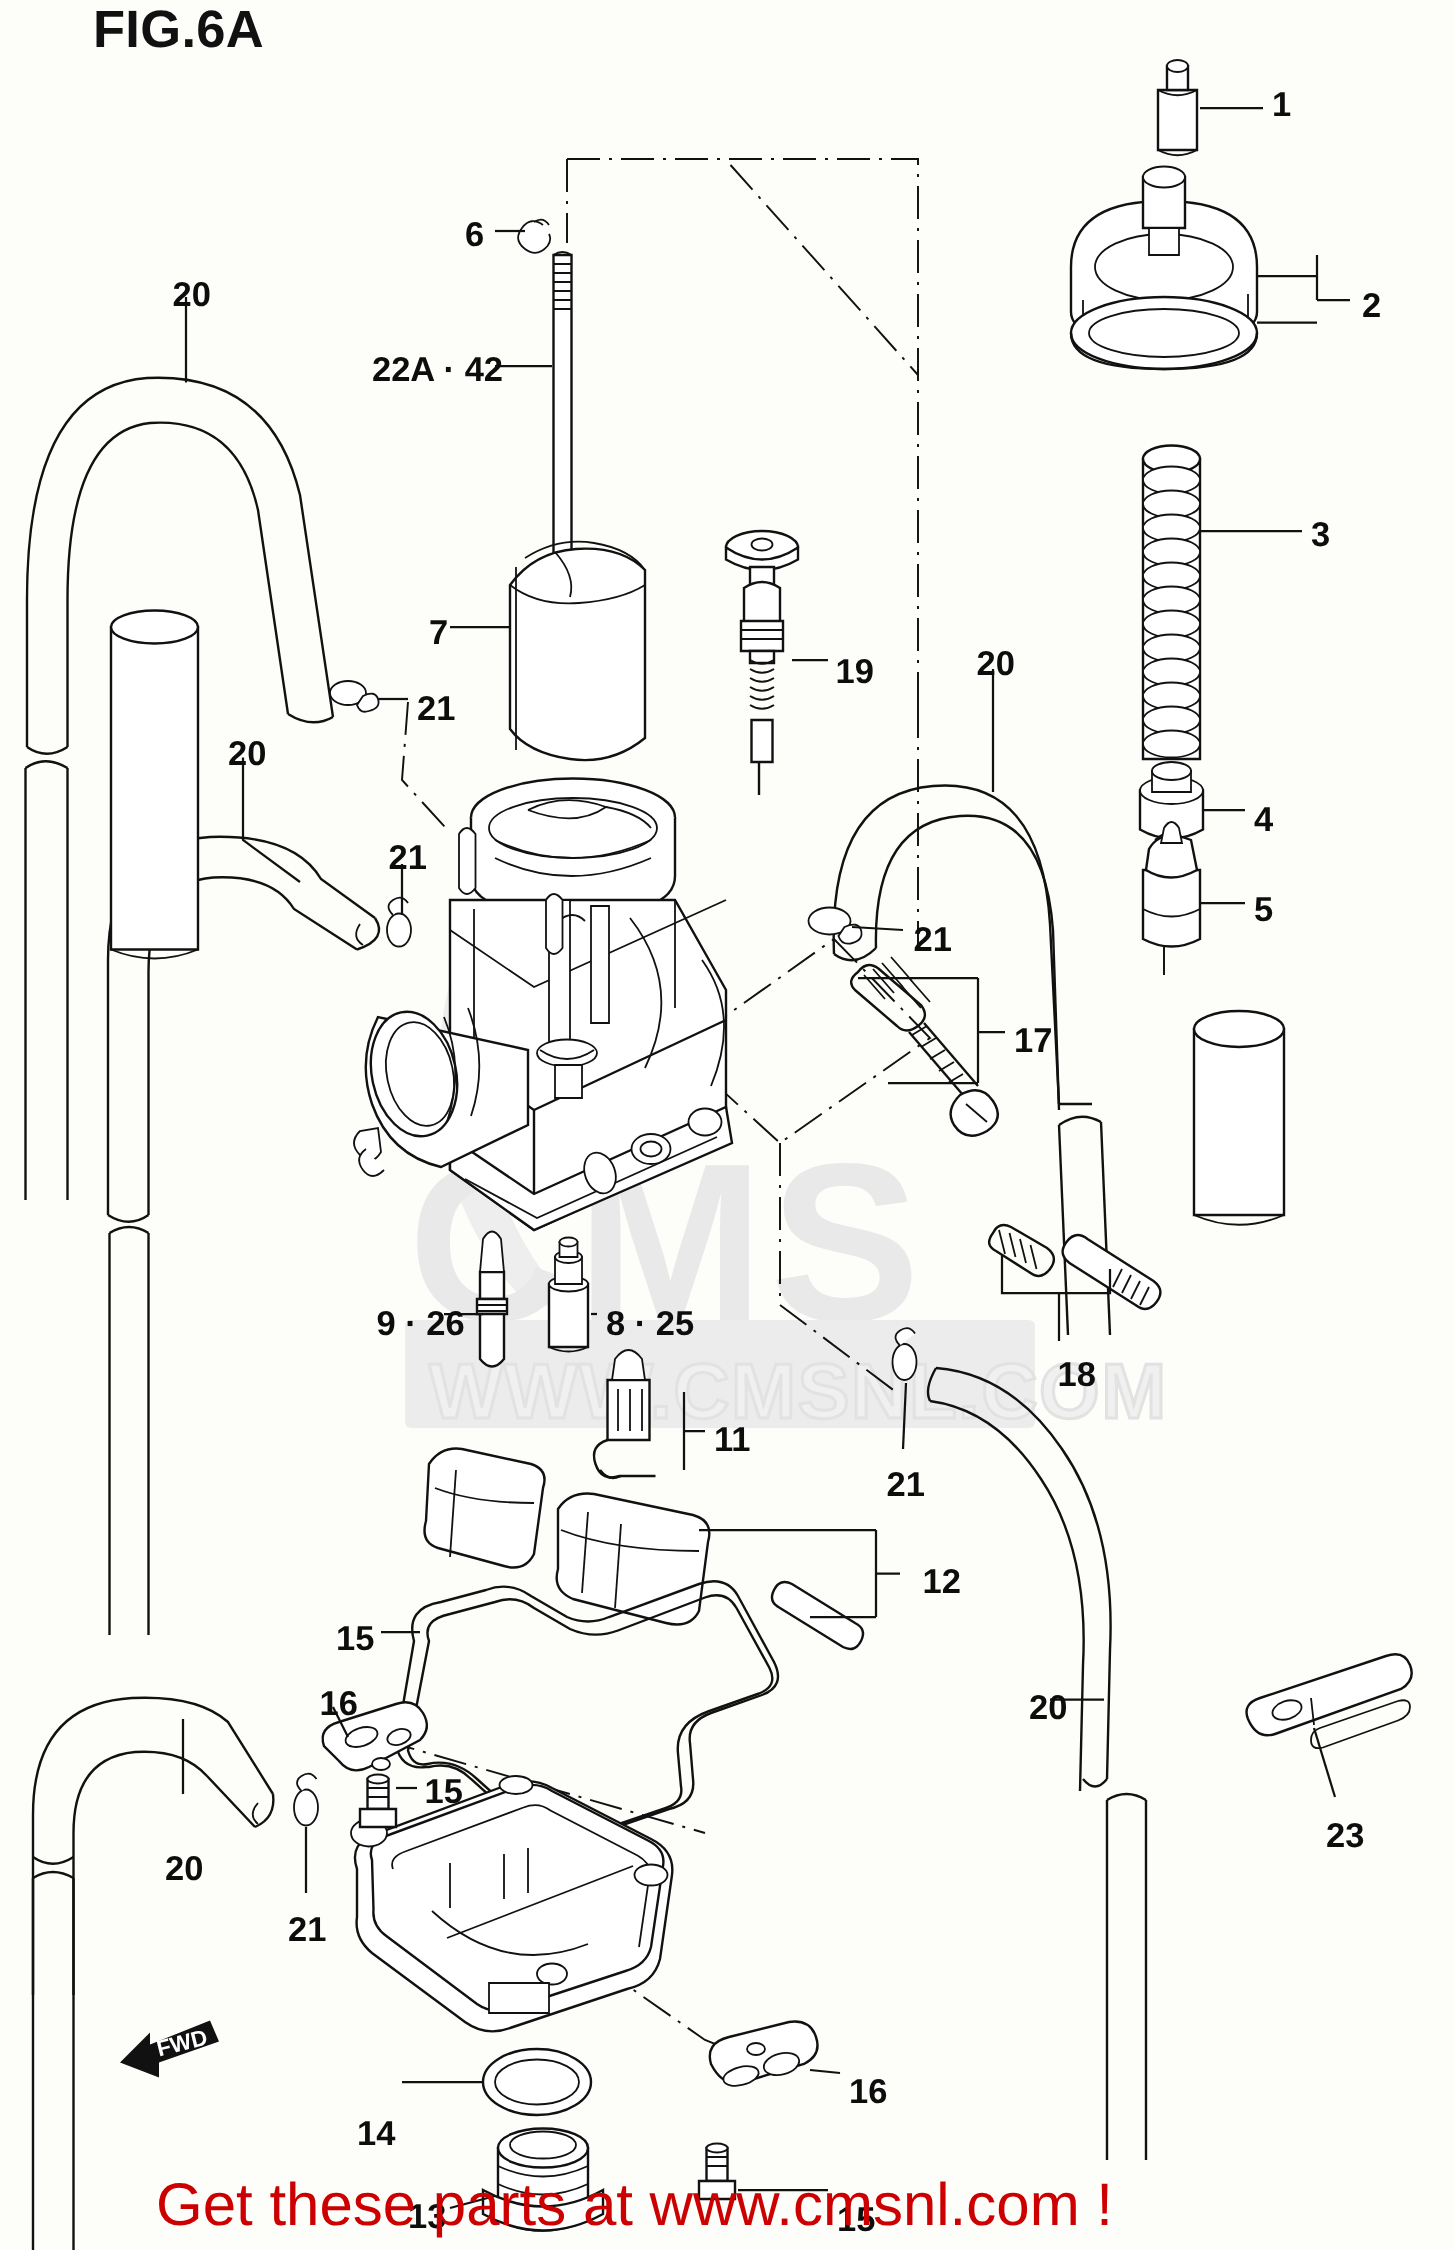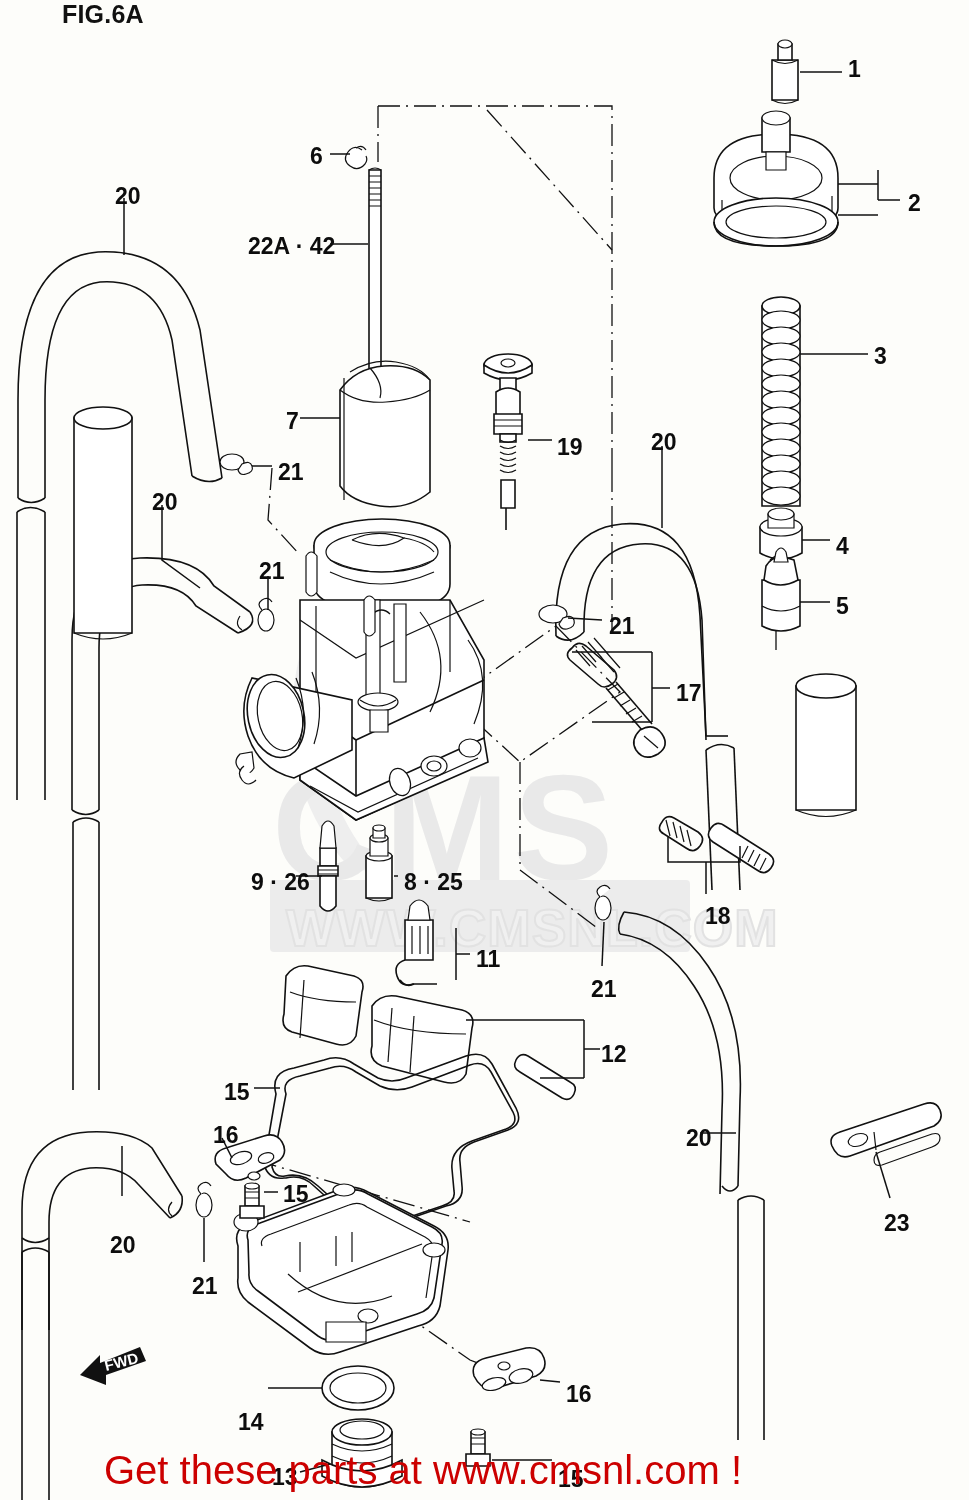--- a/index.html
+++ b/index.html
@@ -14,21 +14,21 @@
     height: 1500px;
     background: #fdfdfa;
     overflow: hidden;
     font-family: "Liberation Sans", sans-serif;
   }
   
   .fig-title {
     position: absolute;
     left: 62px;
     top: 0px;
-    font-size: 25px;
+    font-size: 35px;
     font-weight: bold;
     color: #111;
     letter-spacing: .2px;
     white-space: nowrap;
   }
   .fig-subtitle {
     position: absolute;
     left: 20px;
     top: 22px;
     font-size: 25px;
@@ -565,21 +565,21 @@
       <div class="callout" style="left: 908px; top: 192px;">2</div>
       <div class="callout" style="left: 874px; top: 345px;">3</div>
       <div class="callout" style="left: 836px; top: 535px;">4</div>
       <div class="callout" style="left: 836px; top: 595px;">5</div>
       <div class="callout" style="left: 310px; top: 145px;">6</div>
       <div class="callout" style="left: 286px; top: 410px;">7</div>
       <div class="callout" style="left: 404px; top: 871px;">8 · 25</div>
       <div class="callout" style="left: 251px; top: 871px;">9 · 26</div>
       <div class="callout" style="left: 224px; top: 1081px;">15</div>
       <div class="callout" style="left: 476px; top: 948px;">11</div>
-      <div class="callout" style="left: 601px; top: 1043px;">12</div>
+      <div class="callout" style="left: 615px; top: 1043px;">12</div>
       <div class="callout" style="left: 272px; top: 1466px;">13</div>
       <div class="callout" style="left: 238px; top: 1379px; margin-top: 32px;">14</div>
       <div class="callout" style="left: 283px; top: 1183px;">15</div>
       <div class="callout" style="left: 558px; top: 1468px;">15</div>
       <div class="callout" style="left: 213px; top: 1124px;">16</div>
       <div class="callout" style="left: 566px; top: 1383px;">16</div>
       <div class="callout" style="left: 676px; top: 682px;">17</div>
       <div class="callout" style="left: 705px; top: 905px;">18</div>
       <div class="callout" style="left: 557px; top: 436px;">19</div>
       <div class="callout" style="left: 115px; top: 185px;">20</div>

